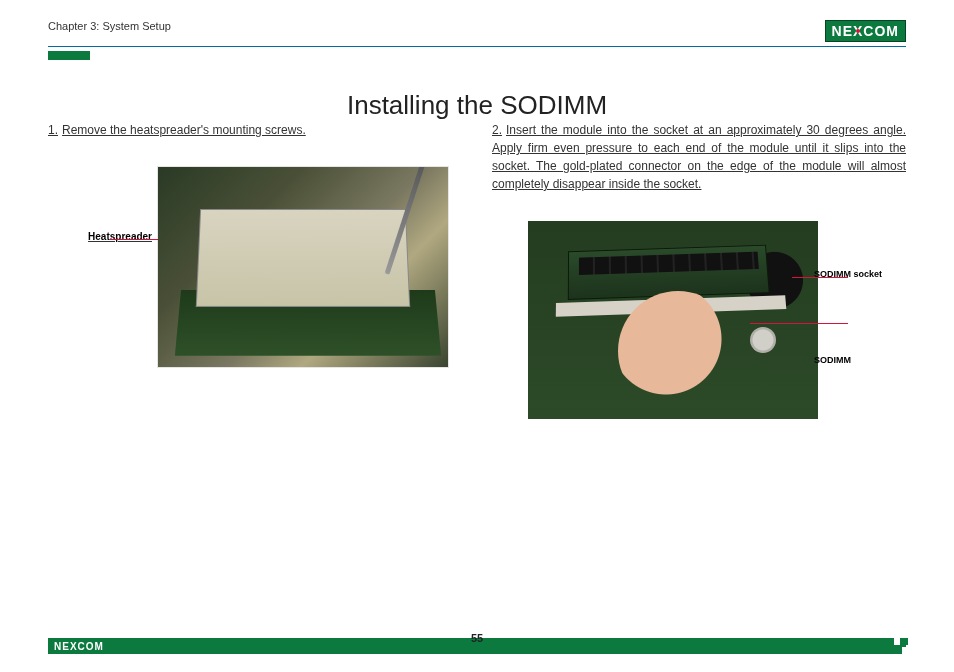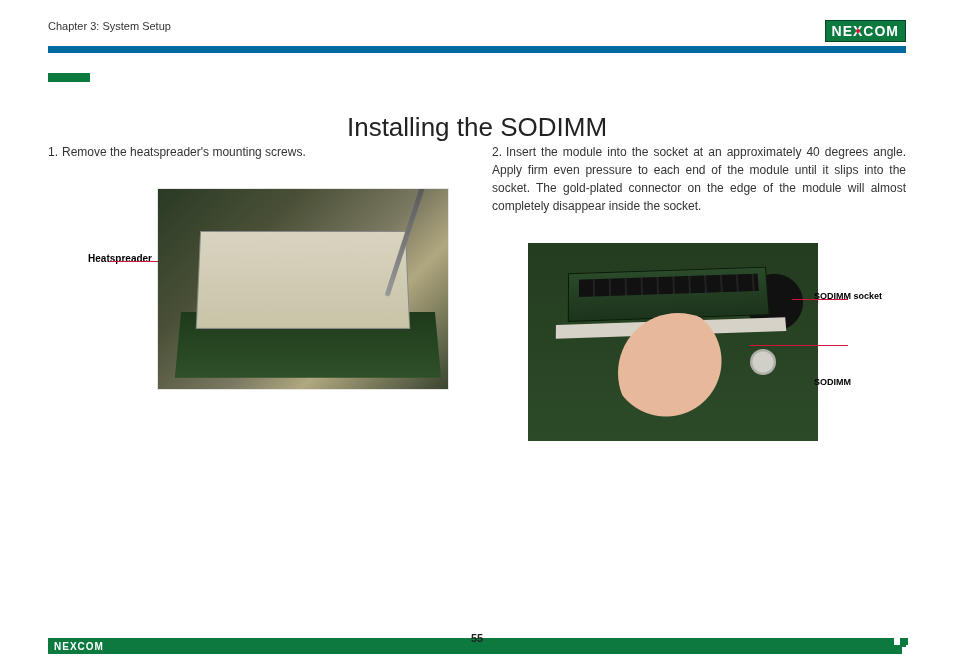--- a/index.html
+++ b/index.html
@@ -11,23 +11,23 @@
     position: relative;
     color: #333;
   }
   .page {
     padding: 20px 48px 0 48px;
   }
   .header-row {
     display: flex;
     justify-content: space-between;
     align-items: flex-start;
-    border-bottom: 7px solid #0369a1;
+    border-bottom: 1px solid #0369a1;
     padding-bottom: 4px;
-    margin-bottom: 20px;
+    margin-bottom: 4px;
   }
   .chapter-label { font-size: 11px; color: #333; }
   .logo-top { display: flex; align-items: center; }
   .logo-box {
     display: inline-flex;
     align-items: center;
     background: #0c7a3f;
     border: 1px solid #064423;
     padding: 2px 6px;
     height: 22px;
@@ -57,20 +57,21 @@
   }
   h1.title {
     font-size: 26px;
     font-weight: normal;
     color: #222;
     text-align: center;
   }
   .columns {
     display: flex;
     gap: 30px;
+    text-decoration: underline;
   }
   .col { flex: 1; }
   .step-text {
     font-size: 12px;
     line-height: 1.5;
     color: #333;
     text-align: justify;
   }
   .step-text .num { margin-right: 4px; }
   .fig-wrap {
@@ -264,21 +265,21 @@
             <div class="board"></div>
             <div class="heatspreader"></div>
             <div class="tool"></div>
           </div>
         </div>
       </div>
     </div>
 
     <div class="col">
       <p class="step-text">
-        <span class="num">2.</span><span>Insert the module into the socket at an approximately 40 degrees angle. Apply firm even pressure to each end of the module until it slips into the socket. The gold-plated connector on the edge of the module will almost completely disappear inside the socket.</span>
+        <span class="num">2.</span><span>Insert the module into the socket at an approximately 30 degrees angle. Apply firm even pressure to each end of the module until it slips into the socket. The gold-plated connector on the edge of the module will almost completely disappear inside the socket.</span>
       </p>
 
       <div class="fig-wrap right">
         <div style="width:36px;"></div>
         <div style="position:relative;">
           <div class="photo2">
             <div class="pcb"></div>
             <div class="socket"></div>
             <div class="sodimm"></div>
             <div class="battery"></div>

